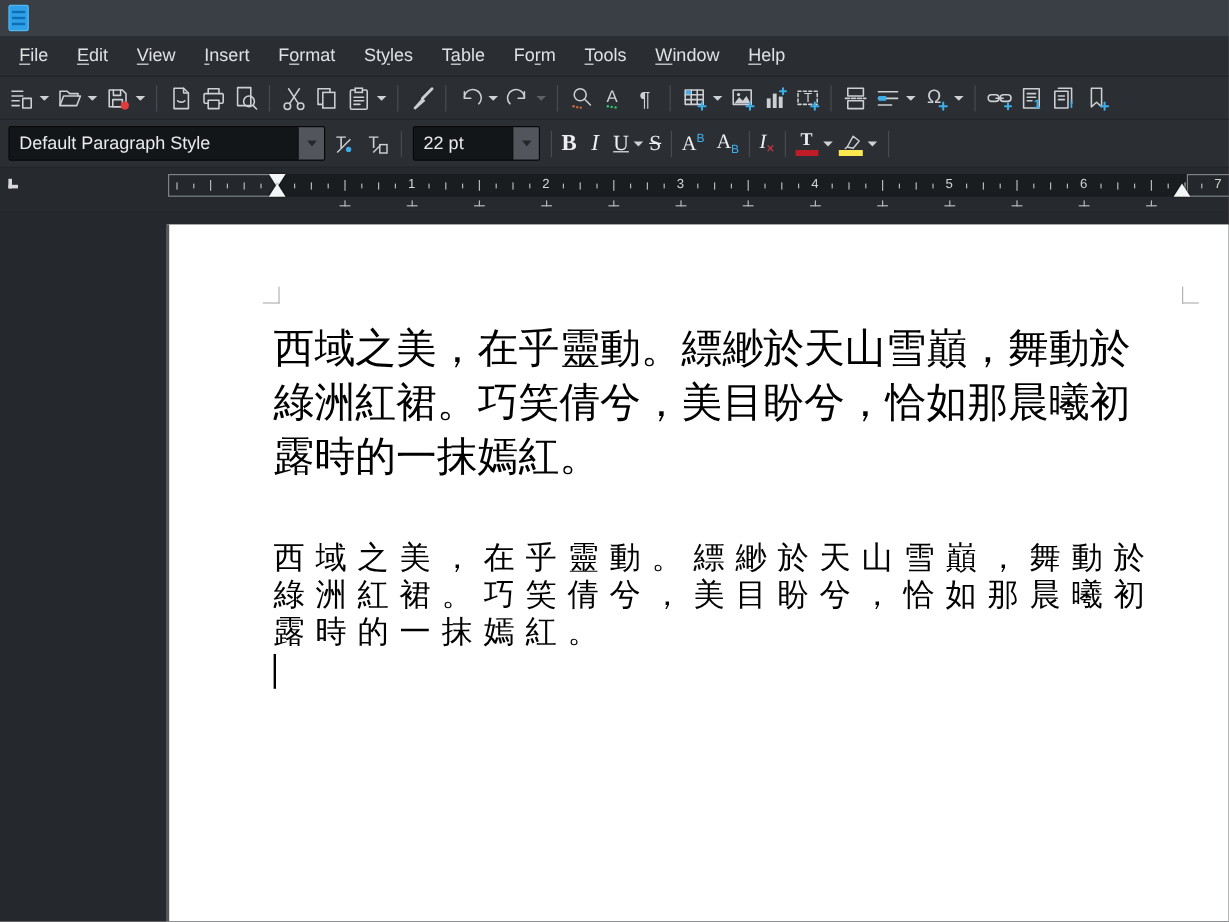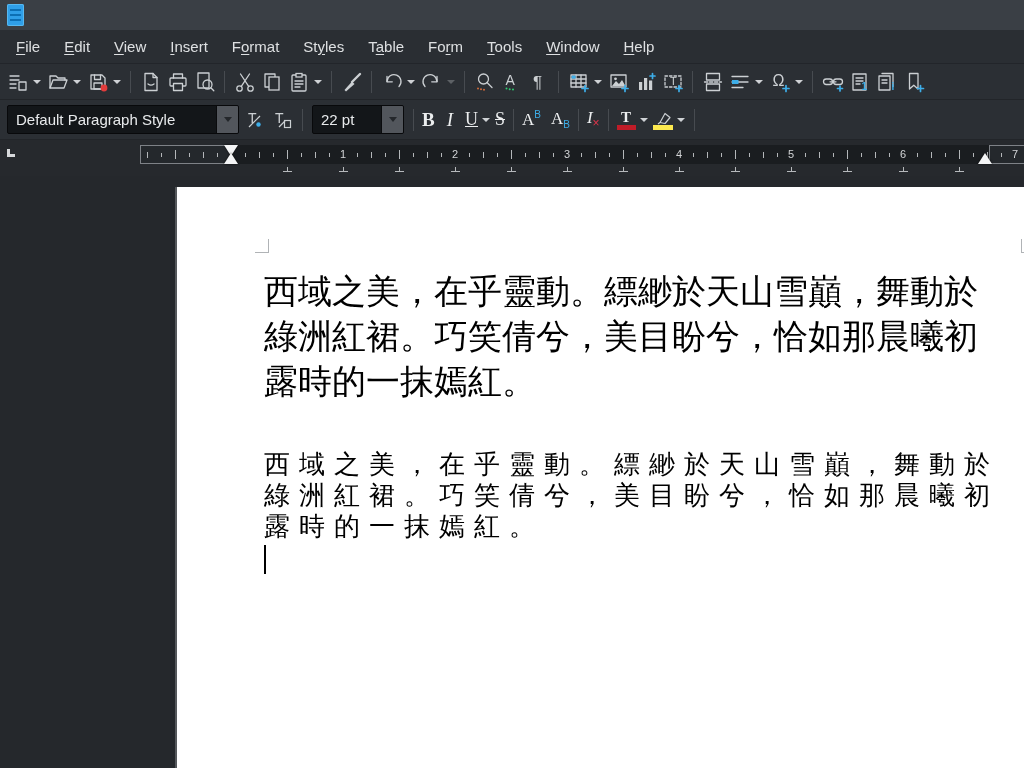--- a/index.html
+++ b/index.html
@@ -55,21 +55,21 @@
   .tabstop { position:absolute; top:27px; width:9px; height:5px; border-bottom:1px solid #b6b9bc; }
   .tabstop::before { content:""; position:absolute; left:4px; top:0; width:1px; height:5px; background:#b6b9bc; }
   .ind-top { position:absolute; width:0; height:0; border-left:7px solid transparent; border-right:7px solid transparent;
              border-top:11px solid #f4f5f6; filter:drop-shadow(0 0 1px #0b0c0d); }
   .ind-bottom { position:absolute; width:0; height:0; border-left:7px solid transparent; border-right:7px solid transparent;
              border-bottom:11px solid #f4f5f6; filter:drop-shadow(0 0 1px #0b0c0d); }
 
   
   .docarea { position:absolute; left:0; top:176px; right:0; bottom:0; background:#25282c; }
   .page { position:absolute; left:139px; top:11px; right:0; bottom:0; background:#ffffff;
-          border-left:2px solid #55585c;margin-left:36px; }
+          border-left:2px solid #55585c; }
   .corner { position:absolute; width:14px; height:14px; }
   .corner.tl { border-right:1px solid #b0b3b6; border-bottom:1px solid #b0b3b6; }
   .corner.tr { border-left:1px solid #b0b3b6; border-bottom:1px solid #b0b3b6; }
   .para { position:absolute; left:87px; width:768px; color:#000; font-family:"Liberation Serif","DejaVu Serif",serif; }
   .para1 { top:82px; font-size:34px; line-height:45px; letter-spacing:0px; }
   .para2 { top:262px; font-size:26px; line-height:31px; letter-spacing:9px; }
   .cursor { position:absolute; left:87px; top:358px; width:2px; height:29px; background:#000; }
 </style>
 </head>
 <body>
@@ -339,21 +339,21 @@
       <span class="tb-icon">
         <svg viewBox="0 0 22 22">
           <path d="M6.5 2.5h8.5V18l-4.2-3.8L6.5 18z" stroke="#ccd0d3" fill="none" stroke-width="1.3" stroke-linejoin="round" stroke-linecap="round"></path>
           <path d="M17.5 14.5v6M14.5 17.5h6" stroke="#3daee9" fill="none" stroke-width="1.7" stroke-linecap="round"></path>
         </svg>
       </span>
     </div>
   </div>
 
 <div class="toolbar formatting">
-  <div class="combo" style="width:232px">
+  <div class="combo" style="width:264px">
     <span class="combo-text">Default Paragraph Style</span>
     <span class="combo-btn"></span>
   </div>
   <div class="tb-btn">
     <span class="tb-icon">
       <svg viewBox="0 0 22 22">
           <text x="3" y="14" font-size="14" fill="#ccd0d3" stroke="none" font-family="Liberation Sans,sans-serif">T</text>
           <path d="M4 18 L15 7" stroke="#ccd0d3" fill="none" stroke-width="1.2"></path>
           <circle cx="13.5" cy="15.5" r="2.2" fill="#3daee9" stroke="none"></circle>
         </svg>
@@ -362,21 +362,21 @@
   <div class="tb-btn">
     <span class="tb-icon">
       <svg viewBox="0 0 22 22">
           <text x="3" y="14" font-size="14" fill="#ccd0d3" stroke="none" font-family="Liberation Sans,sans-serif">T</text>
           <path d="M7 18 L13 12" stroke="#ccd0d3" fill="none" stroke-width="1.2"></path>
           <rect x="12.5" y="11.5" width="6" height="7" stroke="#ccd0d3" fill="none" stroke-width="1.2"></rect>
         </svg>
     </span>
   </div>
   <div class="tb-sep"></div>
-  <div class="combo" style="width:92px">
+  <div class="combo" style="width:106px">
     <span class="combo-text">22 pt</span>
     <span class="combo-btn"></span>
   </div>
   <div class="tb-sep"></div>
   <div class="tb-btn">
     <span class="letter-btn" style="font-size:19px;font-weight:bold">B</span>
   </div>
   <div class="tb-btn" style="margin-left:8px">
     <span class="letter-btn" style="font-size:19px;font-style:italic">I</span>
   </div>

